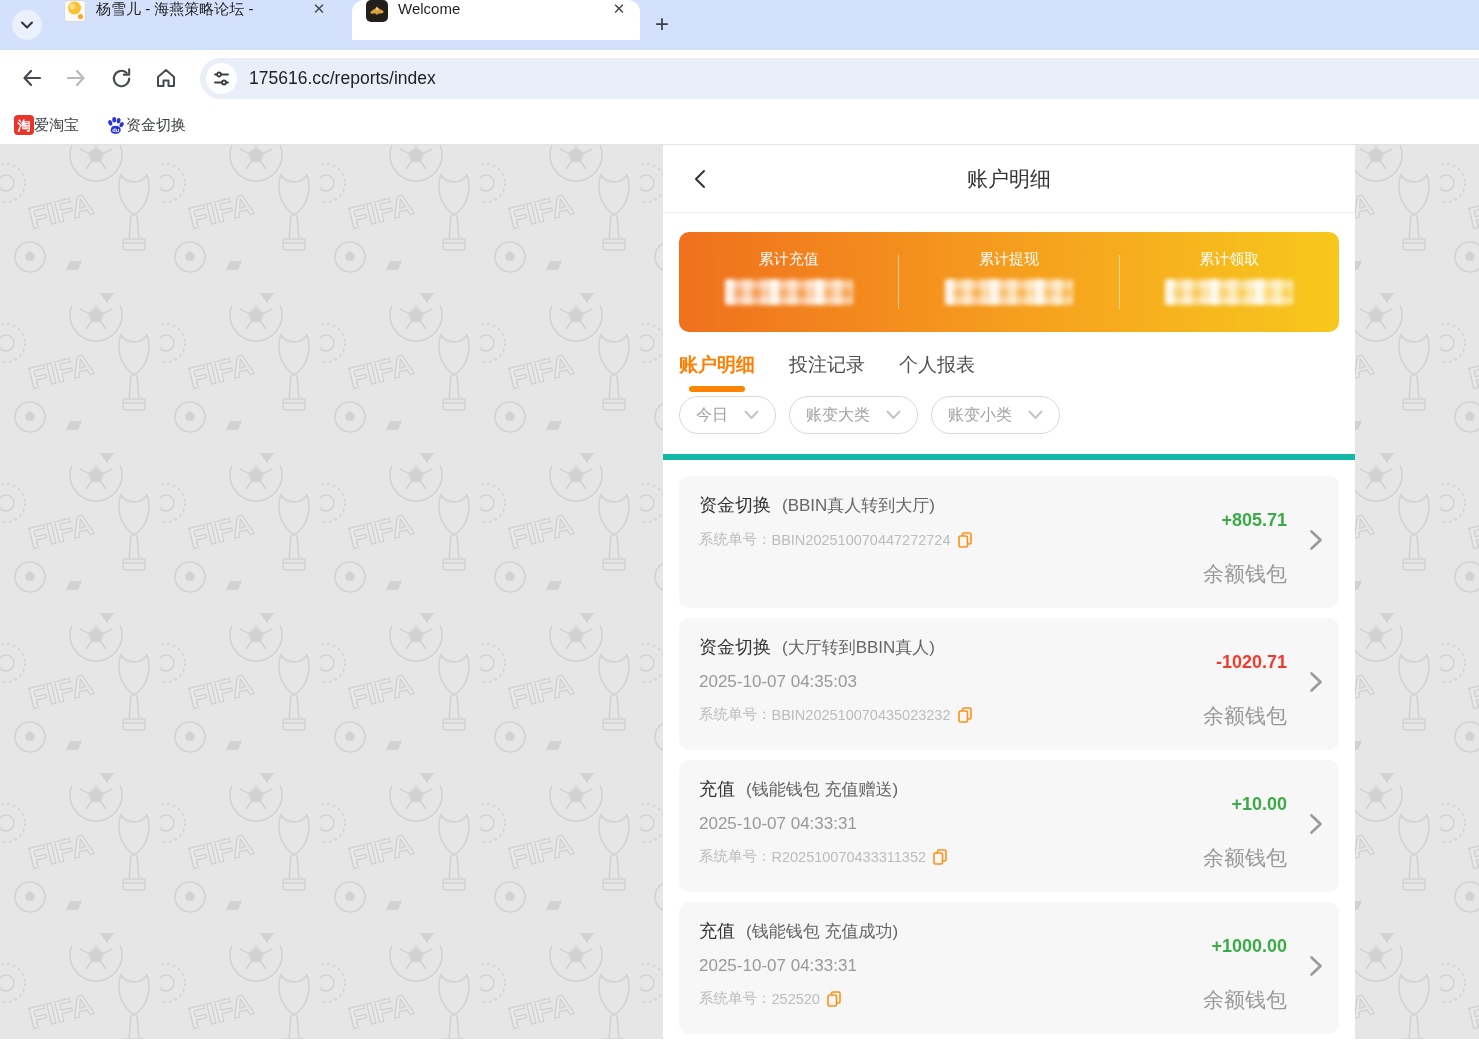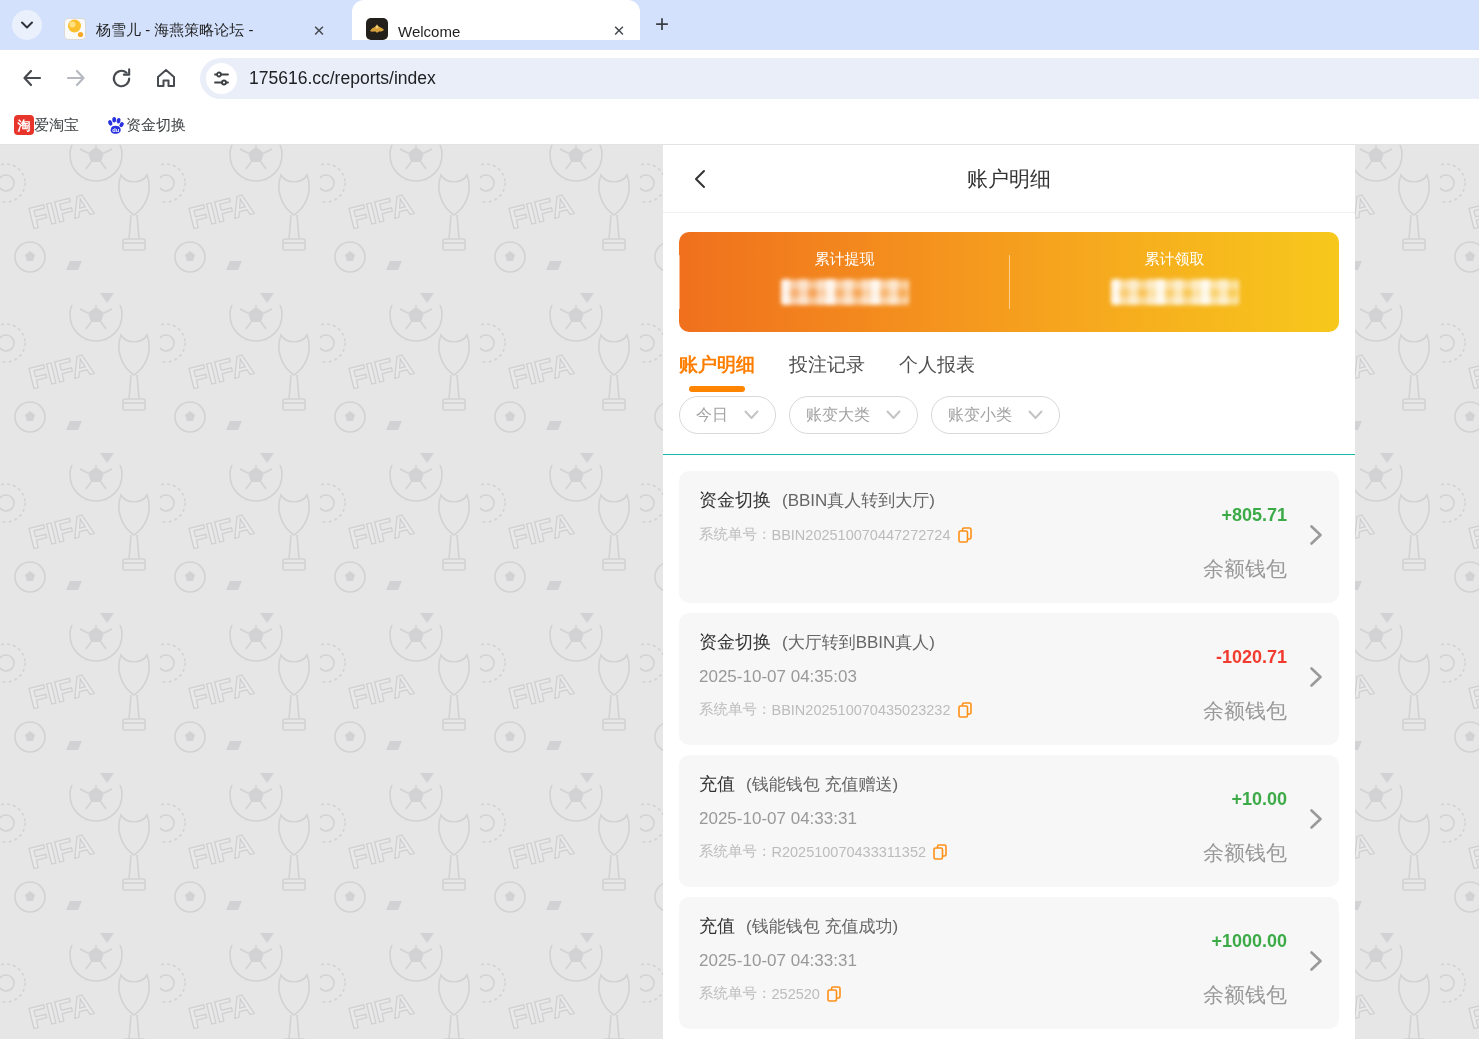--- a/index.html
+++ b/index.html
@@ -3,21 +3,21 @@
 <meta charset="utf-8">
 <style>
   * { margin:0; padding:0; box-sizing:border-box; }
   html,body { width:1479px; height:1040px; overflow:hidden;
     font-family:"Liberation Sans","DejaVu Sans",sans-serif; background:#fff; }
 
   
   .tabstrip { position:relative; height:50px; background:#d3e1fc; }
   .tab-search { position:absolute; left:12px; top:10px; width:30px; height:30px;
     border-radius:50%; background:#eaf1fd; display:flex; align-items:center; justify-content:center; }
-  .tab { position:absolute; top:0; height:40px; display:flex; align-items:flex-end; }
+  .tab { position:absolute; top:0; height:40px; display:flex; align-items:flex-start; }
   .tab.inactive { left:50px; width:290px; }
   .tab.active { left:352px; width:288px; background:#fff; border-radius:12px 12px 0 0; }
   .tab .favicon { width:22px; height:22px; margin:0 10px 0 14px; flex:0 0 auto; }
   .tab .title { font-size:15px; color:#1f1f1f; white-space:nowrap; overflow:hidden;
     text-overflow:ellipsis; flex:1; }
   .tab .close { width:18px; height:18px; margin:0 12px; color:#45494e; font-size:15px;
     line-height:18px; text-align:center; border-radius:50%; }
   .newtab { position:absolute; left:648px; top:11px; width:28px; height:28px;
     color:#3a3d42; font-size:24px; line-height:26px; text-align:center; border-radius:50%; }
 
@@ -59,21 +59,21 @@
       repeating-linear-gradient(0deg, rgba(255,255,255,.45) 0 8px, rgba(255,255,255,.12) 8px 16px);
     filter:blur(2px); }
   .stat-divider { width:1px; height:54px; align-self:center; background:rgba(255,255,255,.5); }
 
   .tabs-row { display:flex; align-items:flex-start; padding:20px 16px 0; height:58px; gap:34px; }
   .app-tab { position:relative; font-size:19px; color:#4f4f4f; padding-bottom:16px; }
   .app-tab.active { color:#ff7e00; font-weight:bold; }
   .app-tab.active .underline { position:absolute; left:50%; transform:translateX(-50%);
     bottom:2px; width:56px; height:6px; border-radius:3px; background:#ff8400; }
 
-  .filters-row { display:flex; gap:13px; padding:6px 16px 20px; border-bottom:1px solid #14b8a6; }
+  .filters-row { display:flex; gap:13px; padding:6px 16px 20px; border-bottom:6px solid #14b8a6; }
   .filter-pill { height:38px; border:1px solid #d9d9d9; border-radius:19px;
     display:flex; align-items:center; padding:0 16px; gap:16px; background:#fff; }
   .filter-pill .flabel { font-size:16px; color:#a2a2a2; }
 
   .txn-list { padding:16px; }
   .txn-card { position:relative; background:#f7f7f8; border-radius:10px; height:132px;
     padding:17px 20px; margin-bottom:10px; }
   .txn-title-row { display:flex; align-items:baseline; }
   .txn-type { font-size:18px; font-weight:normal; color:#333; }
   .txn-desc { font-size:17px; color:#666; margin-left:11px; }
@@ -217,20 +217,24 @@
     <div class="panel-header">
       <div class="back-btn">
         <svg width="20" height="20" viewBox="0 0 20 20">
           <path d="M13 2 L5 10 L13 18" fill="none" stroke="#333" stroke-width="2" stroke-linecap="round" stroke-linejoin="round"></path>
         </svg>
       </div>
       <div class="page-title">账户明细</div>
     </div>
 
     <div class="stats-card">
+      <div class="stat">
+        <div class="stat-label">累计充值</div>
+        <div class="stat-mask"></div>
+      </div>
       <div class="stat-divider"></div>
       <div class="stat">
         <div class="stat-label">累计提现</div>
         <div class="stat-mask"></div>
       </div>
       <div class="stat-divider"></div>
       <div class="stat">
         <div class="stat-label">累计领取</div>
         <div class="stat-mask"></div>
       </div>

